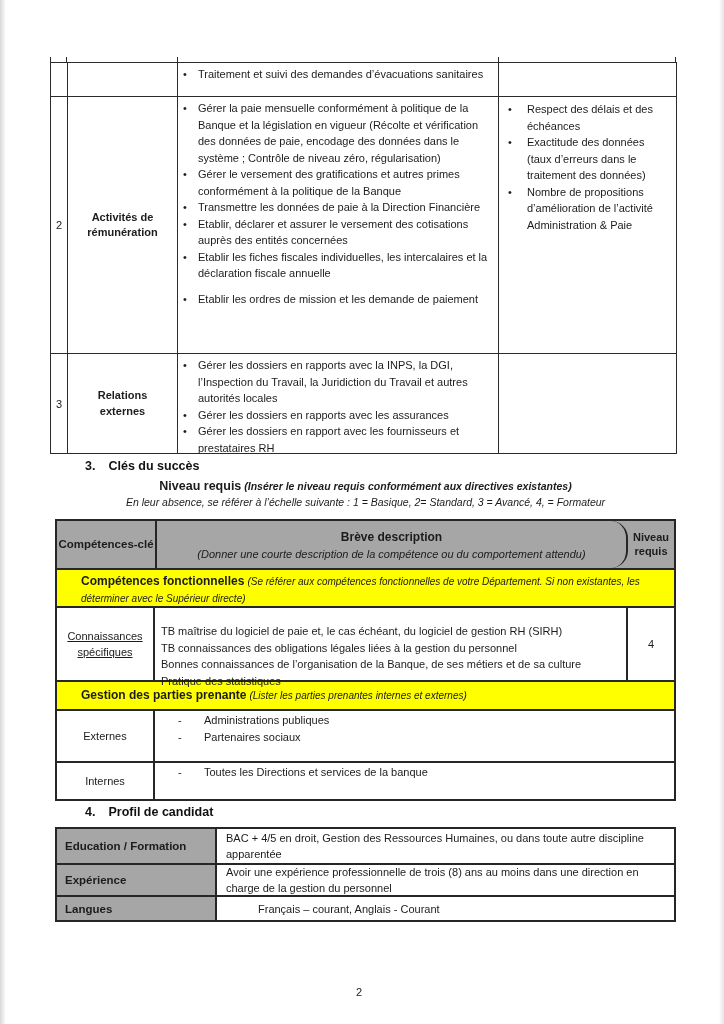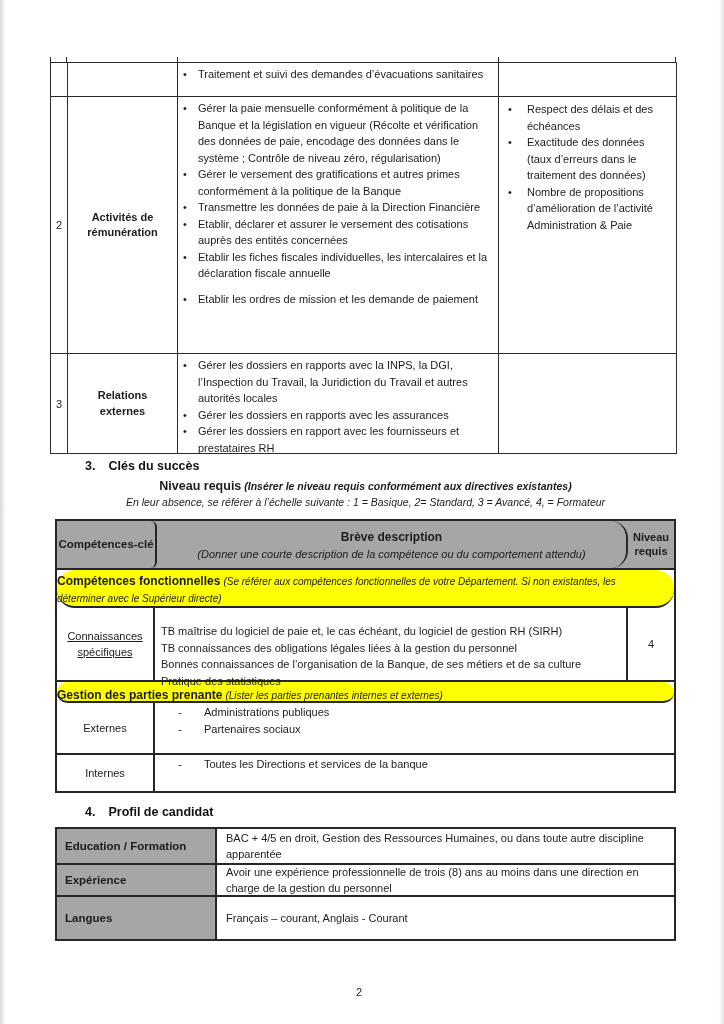--- a/index.html
+++ b/index.html
@@ -39,31 +39,31 @@
   .nr-bold{font-weight:bold;font-size:12.5px;}
   .nr-note{font-weight:bold;font-style:italic;font-size:10.5px;}
   .nr2{font-style:italic;font-size:10.5px;margin-top:3px;}
 
   
   .t2{position:absolute;left:55px;top:519px;width:621px;border:2px solid #262626;
       box-sizing:border-box;font-size:11px;}
   .t2 .hrow{display:flex;background:#a6a6a6;height:49px;box-sizing:border-box;
       border-bottom:2px solid #262626;}
   .h1{flex:0 0 98px;border-right:2px solid #262626;display:flex;align-items:center;
-      justify-content:center;text-align:center;font-weight:bold;font-size:11.5px;line-height:15px;border-radius:6px;}
+      justify-content:center;text-align:center;font-weight:bold;font-size:11.5px;line-height:15px;}
   .h2{flex:1;border-right:2px solid #262626;display:flex;flex-direction:column;align-items:center;
       justify-content:center;padding:0 10px;box-sizing:border-box;text-align:center;border-radius:17px;}
   .h2 .tt{font-weight:bold;font-size:12px;}
   .h2 .nt{font-style:italic;font-size:11px;margin-top:4px;}
   .h3{flex:0 0 46px;display:flex;align-items:center;justify-content:center;text-align:center;
       font-weight:bold;font-size:11px;line-height:13.5px;}
-  .yrow{background:#ffff00;border-bottom:2px solid #262626;padding:3px 8px 2px 0;
-      box-sizing:border-box;line-height:16px;border-radius:18px;}
+  .yrow{background:#ffff00;border-bottom:2px solid #262626;padding:3px 8px 2px 24px;
+      box-sizing:border-box;line-height:16px;}
   .y1{height:38px;}
-  .y2{height:21px;padding-top:5px;}
+  .y2{height:29px;padding-top:5px;}
   .yb{font-weight:bold;font-size:12px;}
   .yn{font-style:italic;font-size:10px;}
   .crow{display:flex;border-bottom:2px solid #262626;box-sizing:border-box;}
   .cl{flex:0 0 98px;border-right:2px solid #262626;display:flex;align-items:center;
       justify-content:center;text-align:center;padding:0 4px;box-sizing:border-box;line-height:16.5px;}
   .cl.und{text-decoration:underline;}
   .cc{flex:1;padding:15px 6px 2px 6px;line-height:16.5px;box-sizing:border-box;}
   .cv{flex:0 0 46px;border-left:2px solid #262626;display:flex;align-items:center;justify-content:center;}
   .crow.conn{height:74px;}
   .crow.pext{height:52px;}
@@ -75,21 +75,21 @@
   
   .t3{position:absolute;left:55px;top:827px;width:621px;border:2px solid #262626;box-sizing:border-box;}
   .t3row{display:flex;border-bottom:2px solid #262626;box-sizing:border-box;}
   .t3row:last-child{border-bottom:none;}
   .t3l{flex:0 0 160px;background:#a6a6a6;border-right:2px solid #262626;font-weight:bold;
       font-size:11.5px;display:flex;align-items:center;padding-left:8px;box-sizing:border-box;}
   .t3c{flex:1;display:flex;align-items:center;padding:2px 9px;font-size:11px;line-height:16px;
       box-sizing:border-box;}
   .r-edu{height:36px;}
   .r-exp{height:32px;}
-  .r-lng{height:42px;}
+  .r-lng{height:23px;gap:32px;}
 
   .pageno{position:absolute;left:0;right:6px;top:986px;text-align:center;font-size:11px;}
   .stub{position:absolute;top:57px;width:1px;height:5px;background:#2b2b2b;}
 </style>
 </head>
 <body>
 
 <div class="page">
   <div class="edge-left"></div>
   <div class="edge-right"></div>

